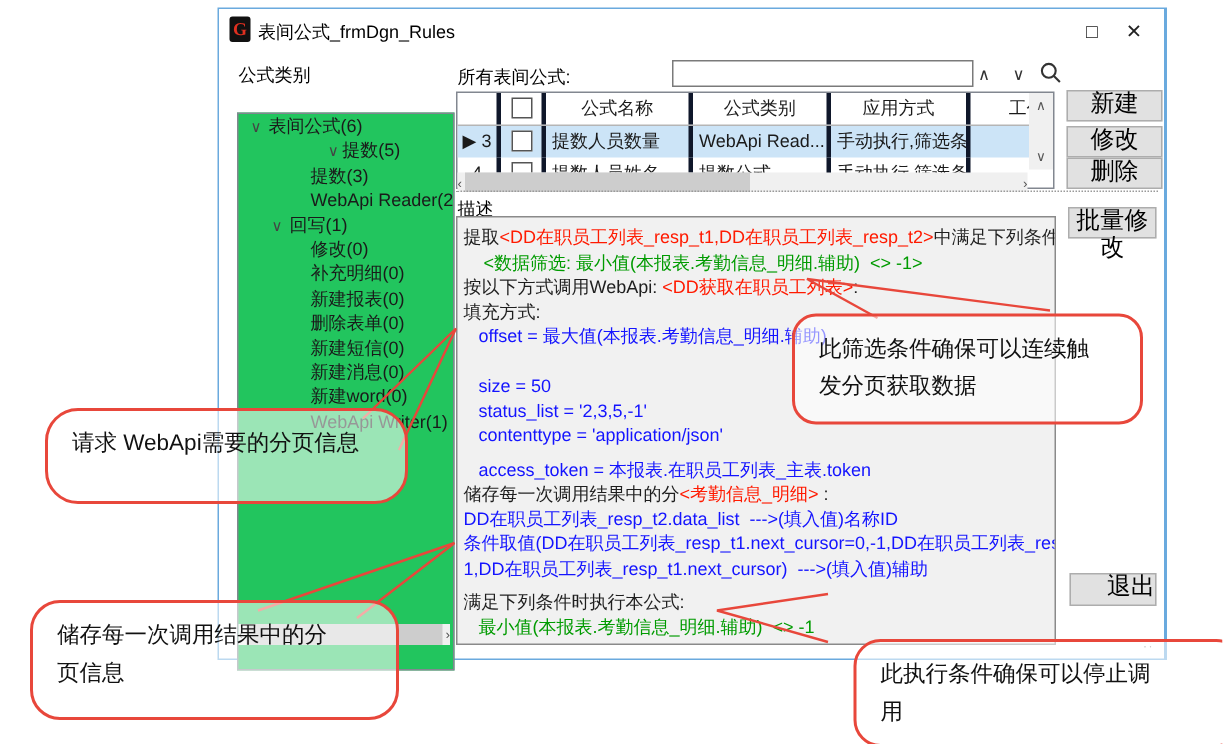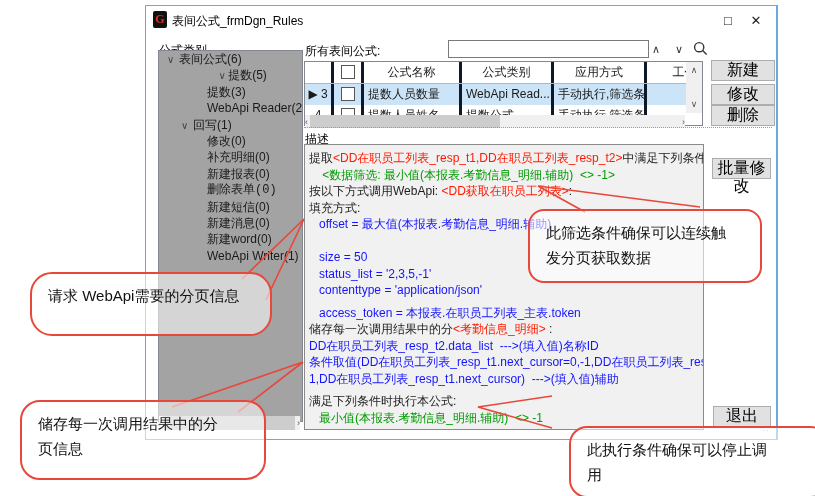--- a/index.html
+++ b/index.html
@@ -8,21 +8,21 @@
   
   #titlebar{position:absolute;left:0;top:0;width:100%;height:28px;background:#fff;}
   #appicon{position:absolute;left:7px;top:5px;width:14px;height:17px;background:#111;border-radius:2px;color:#e03020;font-weight:bold;font-size:12px;line-height:17px;text-align:center;font-family:"Liberation Serif",serif;}
   #title{position:absolute;left:26px;top:7px;font-size:12px;color:#000;}
   .winbtn{position:absolute;top:5px;width:24px;height:20px;text-align:center;line-height:20px;font-size:13px;color:#222;}
   #btn-max{right:36px;}
   #btn-close{right:8px;}
   
   .panel-label{position:absolute;color:#000;}
   
-  #tree{position:absolute;left:12px;top:44px;width:143px;height:370px;border:1px solid #828790;background:#a3a3a3;overflow:hidden;}
+  #tree{position:absolute;left:12px;top:69px;width:143px;height:370px;border:1px solid #828790;background:#22c55e;overflow:hidden;}
   .tree-row{height:16.4px;line-height:16.4px;white-space:nowrap;cursor:default;}
   .tree-arrow{display:inline-block;width:12px;color:#444;font-size:10px;}
   
   .hscroll{position:absolute;background:#f0f0f0;display:flex;align-items:center;justify-content:space-between;font-size:9px;color:#555;}
   .hscroll .thumb{background:#cdcdcd;height:100%;flex:1;margin:0 2px;}
   #tree-hscroll{left:13px;bottom:9px;width:141px;height:14px;}
   
   #search-input{position:absolute;left:302px;top:34px;width:193px;height:16px;border:1px solid #7a7a7a;background:#fff;font-size:12px;padding:0 3px;}
   .mini-glyph{position:absolute;top:37px;font-size:11px;color:#333;}
   
@@ -42,22 +42,22 @@
   
   #desc-box{position:absolute;left:158px;top:138px;width:400px;height:286px;border:1px solid #8a8a8a;background:#f1f1f1;overflow:hidden;padding:5px 4px;box-sizing:border-box;}
   .dline{white-space:pre;height:16.5px;line-height:16.5px;font-size:12px;overflow:visible;}
   .dline.gap{margin-top:6px;}
   .c-k{color:#1e1e1e;} .c-r{color:var(--red);} .c-g{color:var(--green);} .c-b{color:var(--blue);}
   
   .btn{position:absolute;width:62px;height:19px;background:#e1e1e1;border:1px solid #adadad;font-size:16px;text-align:center;line-height:18px;color:#000;}
   #btn-new{left:565px;top:54px;}
   #btn-modify{left:565px;top:78px;}
   #btn-del{left:565px;top:99px;}
-  #btn-batch{left:566px;top:152px;width:57px;}
-  #btn-exit{left:567px;top:400px;width:56px;height:20px;}
+  #btn-batch{left:566px;top:132px;width:57px;}
+  #btn-exit{left:567px;top:376px;width:56px;height:20px;text-align:right;}
   #grip{position:absolute;right:6px;bottom:6px;width:8px;height:8px;color:#888;font-size:8px;line-height:4px;letter-spacing:1px;}
   
   .callout{position:absolute;border:2px solid var(--callout);border-radius:22px;background:rgba(255,255,255,0.55);padding:9px 16px;font-size:15px;line-height:25px;color:#111;z-index:30;}
   #arrows{position:absolute;left:0;top:0;width:815px;height:496px;z-index:29;pointer-events:none;}
 </style>
 </head>
 <body>
 
 <div id="stage">
 
@@ -82,21 +82,21 @@
 
     <div id="tree">
         <div class="tree-row" style="padding-left: 8px;"><span class="tree-arrow">∨</span><span>表间公式(6)</span></div>
         <div class="tree-row" style="padding-left: 22px; text-align: center;"><span class="tree-arrow">∨</span><span>提数(5)</span></div>
         <div class="tree-row" style="padding-left: 36px;"><span class="tree-arrow"></span><span>提数(3)</span></div>
         <div class="tree-row" style="padding-left: 36px;"><span class="tree-arrow"></span><span>WebApi Reader(2)</span></div>
         <div class="tree-row" style="padding-left: 22px;"><span class="tree-arrow">∨</span><span>回写(1)</span></div>
         <div class="tree-row" style="padding-left: 36px;"><span class="tree-arrow"></span><span>修改(0)</span></div>
         <div class="tree-row" style="padding-left: 36px;"><span class="tree-arrow"></span><span>补充明细(0)</span></div>
         <div class="tree-row" style="padding-left: 36px;"><span class="tree-arrow"></span><span>新建报表(0)</span></div>
-        <div class="tree-row" style="padding-left: 36px; font-family: Liberation Mono, monospace;"><span class="tree-arrow"></span><span>删除表单(0)</span></div>
+        <div class="tree-row" style="padding-left: 36px;"><span class="tree-arrow"></span><span>删除表单(0)</span></div>
         <div class="tree-row" style="padding-left: 36px;"><span class="tree-arrow"></span><span>新建短信(0)</span></div>
         <div class="tree-row" style="padding-left: 36px;"><span class="tree-arrow"></span><span>新建消息(0)</span></div>
         <div class="tree-row" style="padding-left: 36px;"><span class="tree-arrow"></span><span>新建word(0)</span></div>
         <div class="tree-row" style="padding-left: 36px;"><span class="tree-arrow"></span><span>WebApi Writer(1)</span></div>
       </div>
     <div class="hscroll" id="tree-hscroll">
       <span>‹</span>
         <span class="thumb"></span>
         <span>›</span>
     </div>

